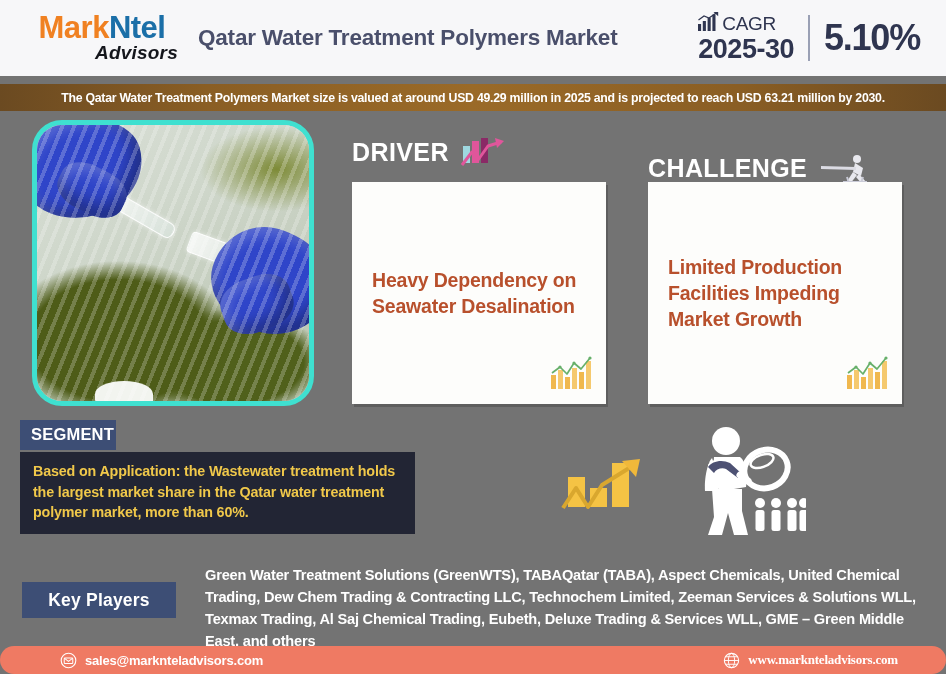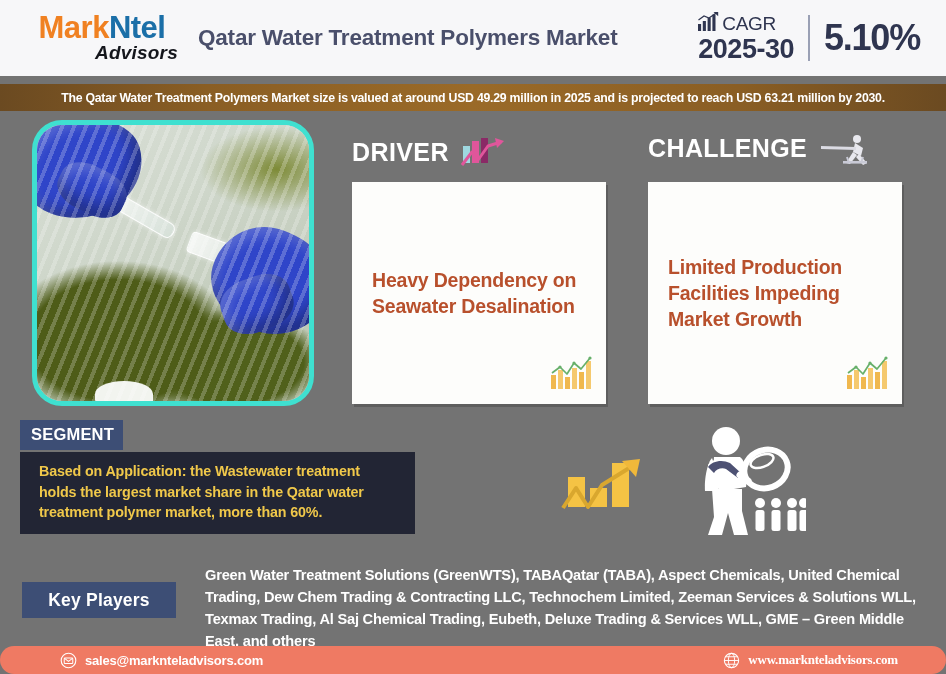--- a/index.html
+++ b/index.html
@@ -88,43 +88,43 @@
     position:absolute; left: 58px; bottom: -6px; width: 58px; height: 26px;
     background:#f2f4ef; border-radius: 50% 50% 20% 30%;
   }
 
   
   .dc-head {
     position: absolute; display: flex; align-items: flex-start; gap: 12px;
   }
   .dc-head-label { color:#ffffff; font-size: 25px; font-weight: bold; letter-spacing: .4px; }
   #driver-head { left: 352px; top: 138px; }
-  #challenge-head { left: 648px; top: 134px; }
+  #challenge-head { left: 648px; top: 154px; }
 
   .dc-card {
     position: absolute; width: 254px; height: 222px; background: #fdfdfb;
     box-shadow: 2px 3px 0 rgba(0,0,0,.18);
     padding: 0 20px; display: flex; align-items: center;
   }
   #driver-card { left: 352px; top: 182px; }
   #challenge-card { left: 648px; top: 182px; }
   .dc-card-text {
     font-size: 19.5px; font-weight: bold; color: #b8502c; line-height: 1.34; letter-spacing: -0.2px;
   }
   .card-chart-icon { position: absolute; right: 12px; bottom: 10px; }
 
   
   .segment-label {
     position: absolute; left: 20px; top: 420px;
     background: #3d4e75; color: #fff; font-size: 16.5px; font-weight: bold;
-    padding: 5px 9px 6px 11px; letter-spacing: .2px;
+    padding: 5px 2px 6px 11px; letter-spacing: .2px;
   }
   .segment-box {
     position: absolute; left: 20px; top: 452px; width: 395px; height: 82px;
-    background: #222534; padding: 9px 14px 0 19px;
+    background: #222534; padding: 9px 14px 0 13px;
   }
   .segment-text { color: #f0c84a; font-size: 14.3px; font-weight: bold; line-height: 1.45; letter-spacing: -0.15px; }
 
   
   .icon-growth { position: absolute; left: 560px; top: 455px; }
   .icon-research { position: absolute; left: 678px; top: 425px; }
 
   
   .kp-badge {
     position: absolute; left: 22px; top: 582px; width: 154px; height: 36px;

